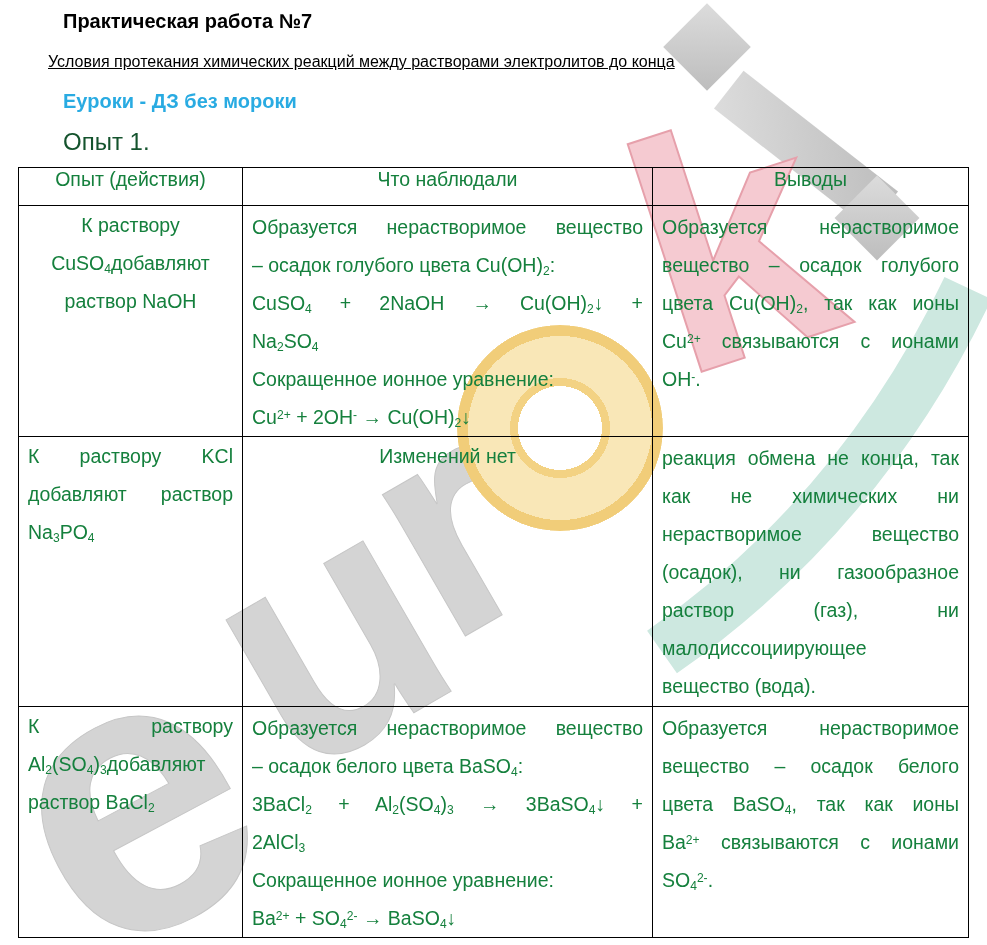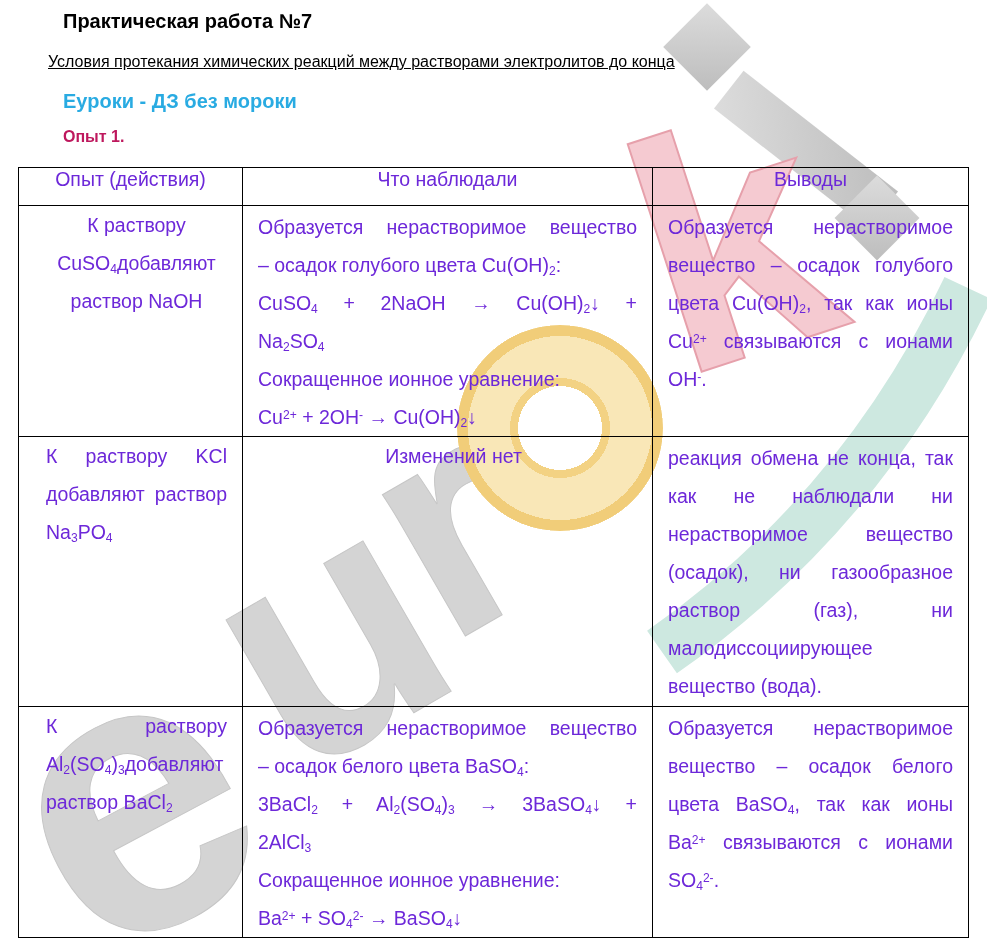--- a/index.html
+++ b/index.html
@@ -19,28 +19,28 @@
   .wm-d1{left:676px;top:16px;width:62px;height:62px;transform:rotate(45deg);}
   .wm-d2{left:847px;top:188px;width:60px;height:60px;transform:rotate(45deg);}
   .wm-bar{left:782px;top:52px;width:48px;height:196px;transform:rotate(-52deg);transform-origin:center;}
   .wm-svg{position:absolute;inset:0;width:987px;height:945px;}
 
   
   .content{position:absolute;inset:0;z-index:1;border-radius:11px;}
   .h-title{position:absolute;left:63px;top:10px;font-size:20px;font-weight:bold;color:#000;}
   .h-sub{position:absolute;left:48px;top:53px;font-size:16px;color:#000;text-decoration:underline;white-space:nowrap;}
   .h-brand{position:absolute;left:63px;top:90px;font-size:20px;font-weight:bold;}
-  .h-exp{position:absolute;left:63px;top:128px;font-size:16px;font-weight:bold;color:#be185d;}
+  .h-exp{position:absolute;left:63px;top:128px;font-size:24px;font-weight:normal;color:#14532d;}
 
   table.doc{position:absolute;left:18px;top:167px;width:950px;border-collapse:collapse;table-layout:fixed;}
-  table.doc td,table.doc th{border:1.5px solid #000;background:transparent;padding:0 15px;overflow:hidden;
-    font-size:19.5px;font-weight:normal;color:#6d28d9;vertical-align:top;}
+  table.doc td,table.doc th{border:1.5px solid #000;background:transparent;padding:0 9px;overflow:hidden;
+    font-size:19.5px;font-weight:normal;color:#15803d;vertical-align:top;}
   th.hdr{text-align:center;vertical-align:middle;height:37px;font-size:19.5px;}
   .cellbox{display:flex;flex-direction:column;height:100%;}
-  td.vmid .cellbox{justify-content:flex-end;margin-left:12px;}
+  td.vmid .cellbox{justify-content:flex-end;}
   td.vtop .cellbox{justify-content:flex-start;padding-top:2px;}
   .tline{height:38px;line-height:38px;text-align:left;white-space:nowrap;}
   .tline.j{text-align:justify;text-align-last:justify;white-space:normal;}
   .tline.c{text-align:center;}
   sup{font-size:62%;line-height:0;position:relative;top:-0.45em;vertical-align:baseline;}
   sub{font-size:62%;line-height:0;position:relative;bottom:-0.22em;vertical-align:baseline;}
 </style>
 </head>
 <body>
 
@@ -115,21 +115,21 @@
               </div>
             </td>
         <td class="vmid">
               <div class="cellbox">
                 <div class="tline c">Изменений нет</div>
               </div>
             </td>
         <td class="vtop">
               <div class="cellbox">
                 <div class="tline j">реакция обмена не конца, так</div>
-                <div class="tline j">как не наблюдали ни</div>
+                <div class="tline j">как не химических ни</div>
                 <div class="tline j">нерастворимое вещество</div>
                 <div class="tline j">(осадок), ни газообразное</div>
                 <div class="tline j">раствор (газ), ни</div>
                 <div class="tline">малодиссоциирующее</div>
                 <div class="tline">вещество (вода).</div>
               </div>
             </td>
       </tr>
       <tr style="height:228px">
         <td class="vmid">

